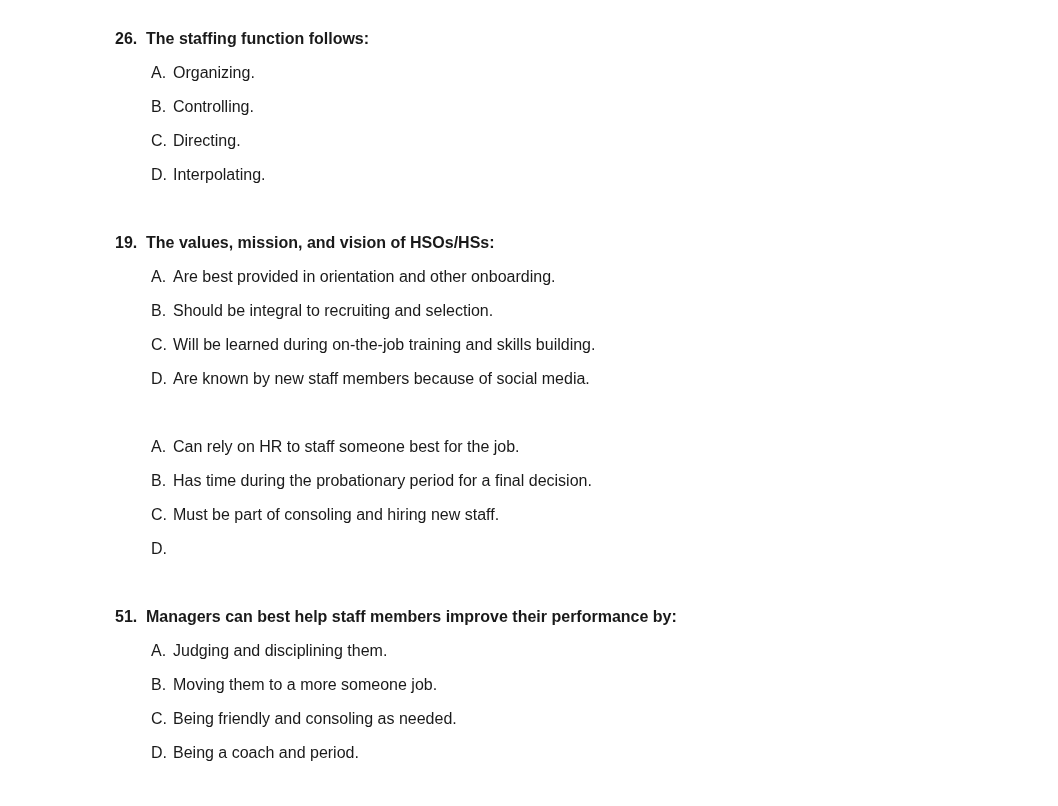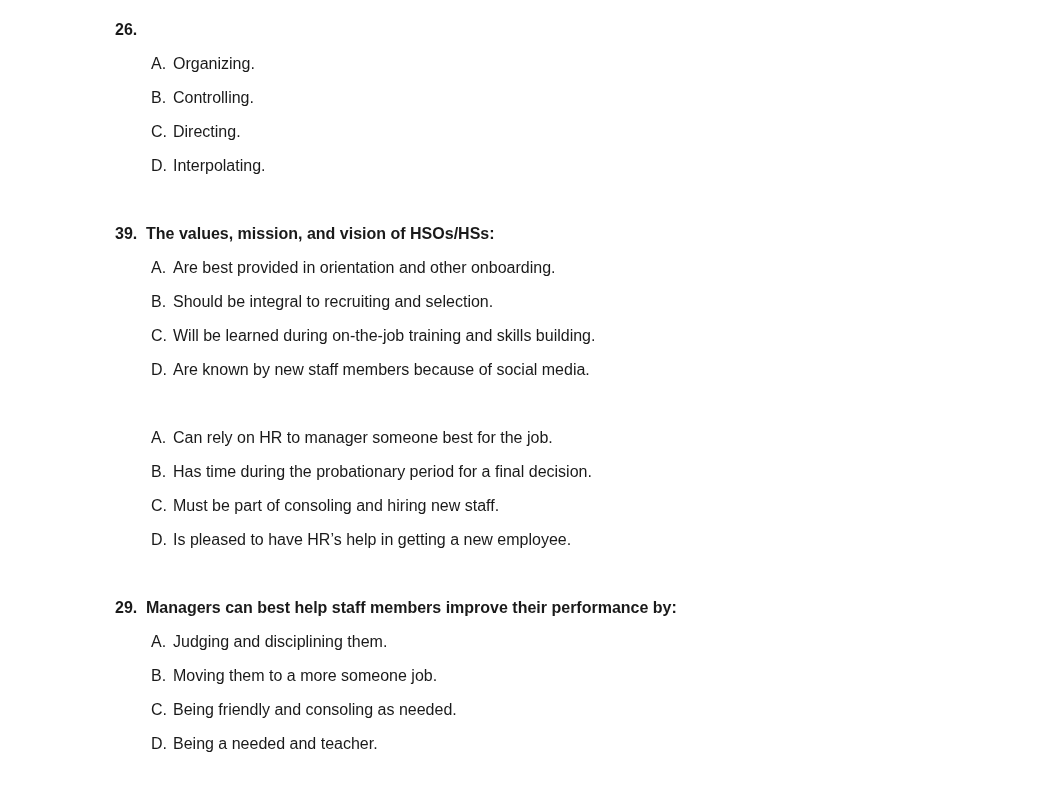--- a/index.html
+++ b/index.html
@@ -9,21 +9,21 @@
   }
   body {
     background: #ffffff;
     font-family: "Liberation Sans", sans-serif;
     color: #1a1a1a;
     overflow: hidden;
   }
   .page {
     width: 1058px;
     height: 806px;
-    padding: 13px 20px 0 115px;
+    padding: 22px 20px 0 115px;
   }
   .question {
     margin-bottom: 34px;
   }
   .q-head {
     display: flex;
     align-items: baseline;
     font-size: 16px;
     font-weight: 700;
     line-height: 34px;
@@ -48,20 +48,21 @@
   }
 </style>
 </head>
 <body>
 
 <div class="page">
 
   <section class="question">
     <div class="q-head">
       <span class="q-num">26.</span>
+      <span class="q-text">The staffing function follows:</span>
     </div>
     <div class="opt">
       <span class="opt-letter">A.</span>
       <span class="opt-text">Organizing.</span>
     </div>
     <div class="opt">
       <span class="opt-letter">B.</span>
       <span class="opt-text">Controlling.</span>
     </div>
     <div class="opt">
@@ -69,21 +70,21 @@
       <span class="opt-text">Directing.</span>
     </div>
     <div class="opt">
       <span class="opt-letter">D.</span>
       <span class="opt-text">Interpolating.</span>
     </div>
   </section>
 
   <section class="question">
     <div class="q-head">
-      <span class="q-num">39.</span>
+      <span class="q-num">19.</span>
       <span class="q-text">The values, mission, and vision of HSOs/HSs:</span>
     </div>
     <div class="opt">
       <span class="opt-letter">A.</span>
       <span class="opt-text">Are best provided in orientation and other onboarding.</span>
     </div>
     <div class="opt">
       <span class="opt-letter">B.</span>
       <span class="opt-text">Should be integral to recruiting and selection.</span>
     </div>
@@ -93,52 +94,51 @@
     </div>
     <div class="opt">
       <span class="opt-letter">D.</span>
       <span class="opt-text">Are known by new staff members because of social media.</span>
     </div>
   </section>
 
   <section class="question">
     <div class="opt">
       <span class="opt-letter">A.</span>
-      <span class="opt-text">Can rely on HR to manager someone best for the job.</span>
+      <span class="opt-text">Can rely on HR to staff someone best for the job.</span>
     </div>
     <div class="opt">
       <span class="opt-letter">B.</span>
       <span class="opt-text">Has time during the probationary period for a final decision.</span>
     </div>
     <div class="opt">
       <span class="opt-letter">C.</span>
       <span class="opt-text">Must be part of consoling and hiring new staff.</span>
     </div>
     <div class="opt">
       <span class="opt-letter">D.</span>
-      <span class="opt-text">Is pleased to have HR’s help in getting a new employee.</span>
     </div>
   </section>
 
   <section class="question">
     <div class="q-head">
-      <span class="q-num">29.</span>
+      <span class="q-num">51.</span>
       <span class="q-text">Managers can best help staff members improve their performance by:</span>
     </div>
     <div class="opt">
       <span class="opt-letter">A.</span>
       <span class="opt-text">Judging and disciplining them.</span>
     </div>
     <div class="opt">
       <span class="opt-letter">B.</span>
       <span class="opt-text">Moving them to a more someone job.</span>
     </div>
     <div class="opt">
       <span class="opt-letter">C.</span>
       <span class="opt-text">Being friendly and consoling as needed.</span>
     </div>
     <div class="opt">
       <span class="opt-letter">D.</span>
-      <span class="opt-text">Being a needed and teacher.</span>
+      <span class="opt-text">Being a coach and period.</span>
     </div>
   </section>
 
 </div>
 
 </body></html>

